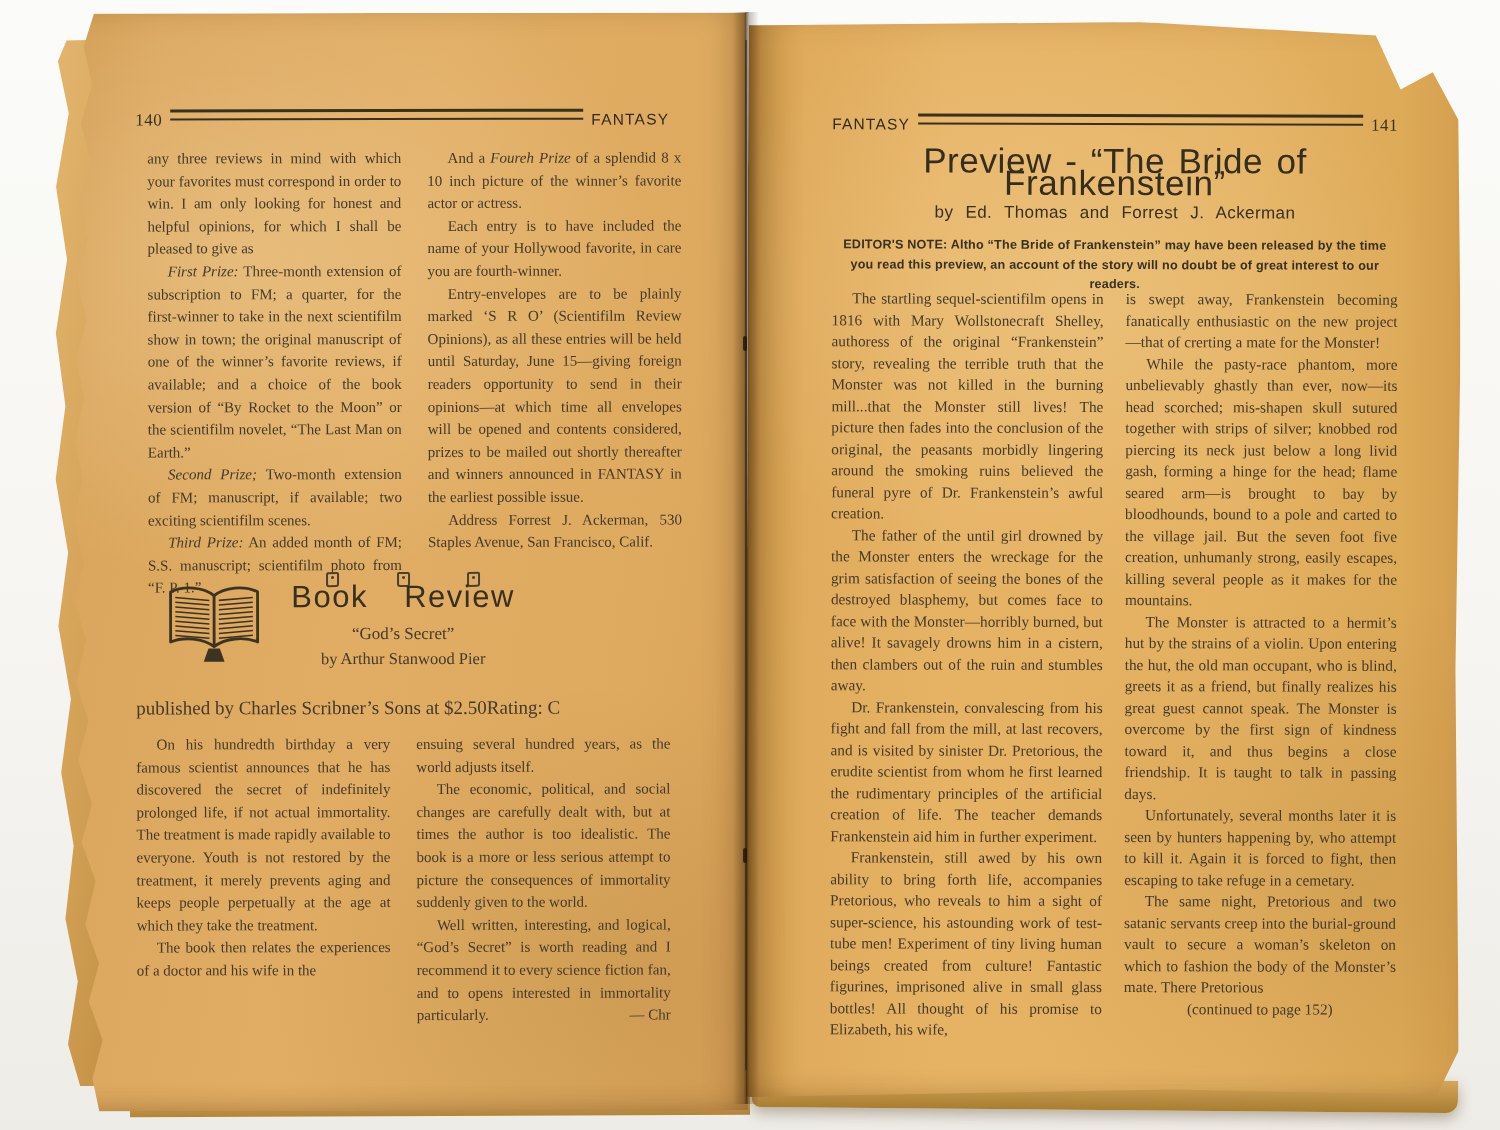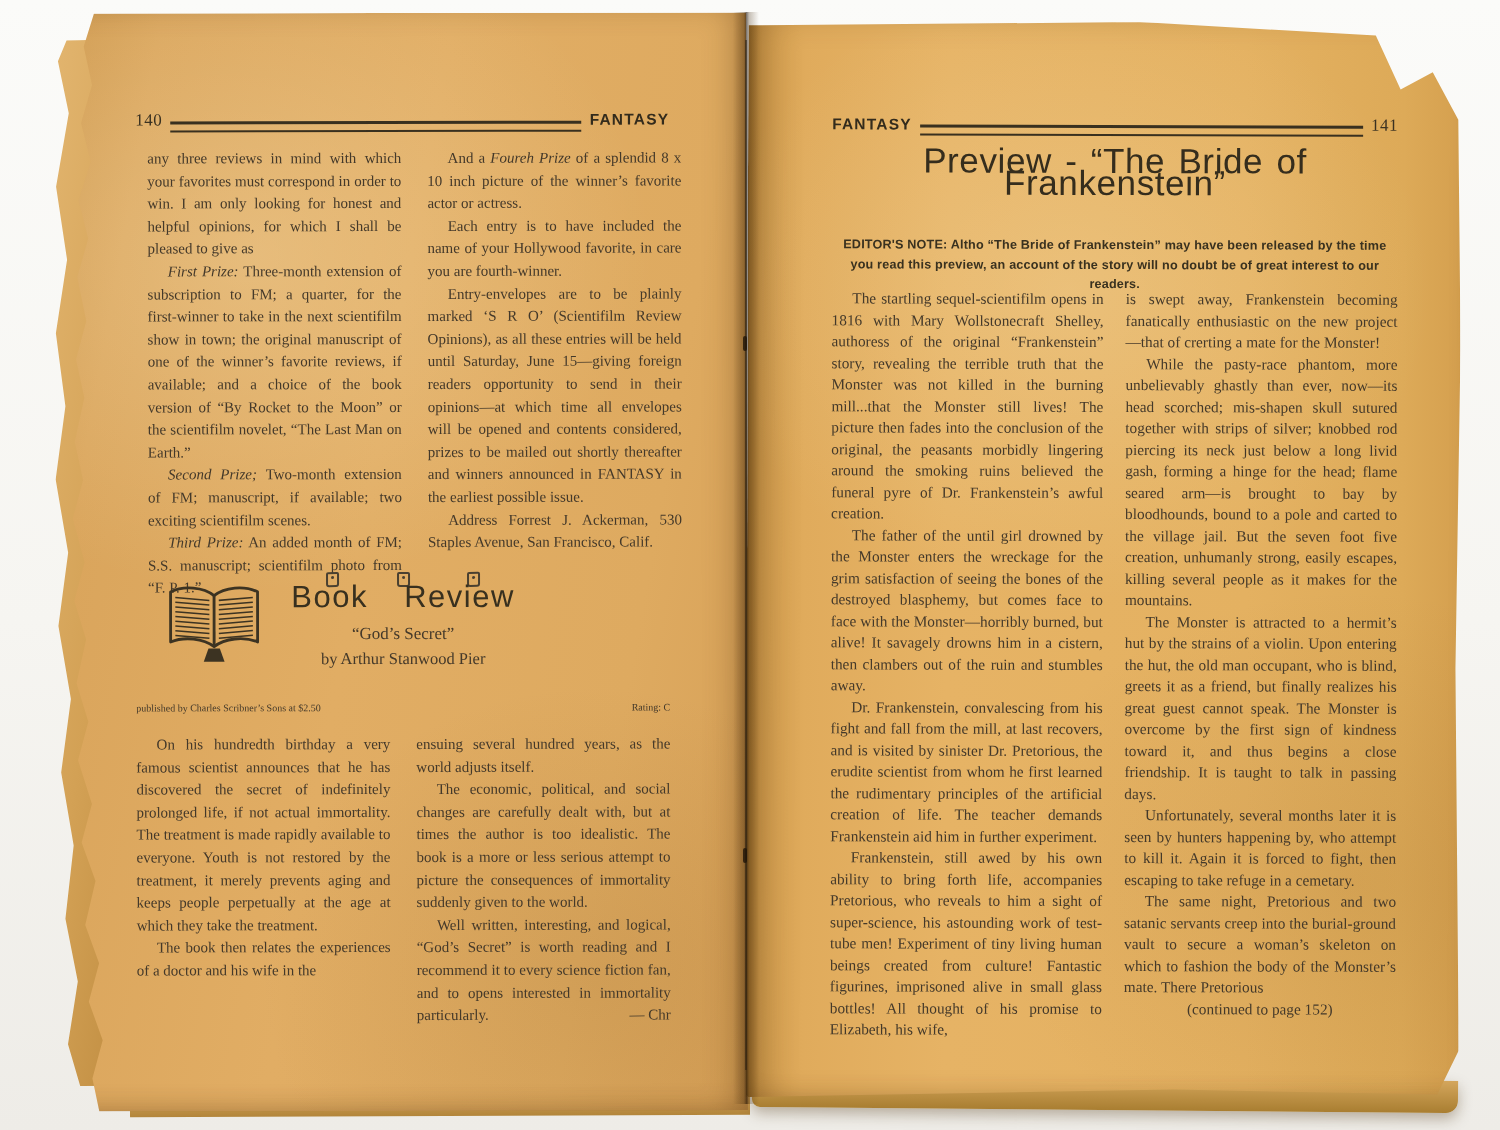--- a/index.html
+++ b/index.html
@@ -36,24 +36,24 @@
       linear-gradient(to right,#bf8c3e 0%,#d39e4f 2%,#e0ab5c 8%,#e6b365 28%,#e4b161 70%,#ddaa58 92%,#d5a04f 100%);
     box-shadow:inset 26px 0 36px -16px rgba(92,58,16,.5), inset 0 -12px 24px -14px rgba(92,58,16,.28), 0 10px 24px rgba(70,45,15,.3);
     clip-path:polygon(0 .4%,55% 0,88% 1.2%,91.5% 6.2%,96% 4.6%,99.6% 9%,100% 30%,99.4% 60%,100% 95.5%,97% 99.6%,60% 99.2%,0 100%);
     border-radius:4px 14px 12px 4px;}
   .gutter{position:absolute;left:733px;top:12px;width:26px;height:1092px;z-index:6;pointer-events:none;
     background:linear-gradient(to right,rgba(60,35,5,0) 0%,rgba(60,35,5,.30) 42%,rgba(22,10,0,.55) 52%,rgba(60,35,5,.28) 62%,rgba(60,35,5,0) 100%);}
   .seam-line{position:absolute;left:745px;top:40px;width:2px;height:1030px;background:#2c2010;opacity:.55;z-index:7;}
   .stitch{position:absolute;left:743px;width:4px;height:15px;background:#1e1408;border-radius:2px;opacity:.8;z-index:8;}
   .stitch.s1{top:336px;} .stitch.s2{top:848px;}
   
-  .runhead{font-family:"Liberation Sans","DejaVu Sans",sans-serif;font-weight:700;
+  .runhead{font-family:"Liberation Sans","DejaVu Sans",sans-serif;font-weight:400;
     font-size:15.5px;letter-spacing:1.2px;color:#332b1c;}
   .pagenum{font-size:17px;letter-spacing:.5px;color:#3a3121;}
-  .hdr{display:flex;align-items:flex-end;}
+  .hdr{display:flex;align-items:flex-start;}
   .dbl-rule{flex:1;height:6px;border-top:3px solid #39301f;border-bottom:2px solid #39301f;margin:0 8px;}
   .p{margin:0;text-align:justify;text-indent:1.35em;}
   .p.flush{text-indent:0;}
   .p em{font-style:italic;}
   .cols{display:flex;}
   
   .pl-inner{position:absolute;left:79px;top:96px;width:534px;height:1000px;font-size:15px;line-height:22.6px;}
   .pl-contest{position:absolute;top:38px;left:12px;width:534px;}
   .pl-contest .col{width:254px;}
   .pl-contest .cols{gap:26px;}
@@ -61,21 +61,21 @@
   .orn{display:inline-block;width:9px;height:11px;border:2px solid #4a4030;border-radius:2px 2px 3px 3px;
     position:relative;margin:0 27px;vertical-align:middle;}
   .orn::after{content:"";position:absolute;left:50%;top:1.5px;width:3px;height:3px;margin-left:-1.5px;
     border-radius:50%;background:#4a4030;}
   .book-icon{position:absolute;top:472px;left:26px;width:104px;height:92px;}
   .review-stack{position:absolute;top:477px;left:0;width:100%;text-align:center;}
   .review-heading{font-family:"Liberation Sans","DejaVu Sans",sans-serif;font-weight:400;
     font-size:31px;letter-spacing:1.5px;word-spacing:26px;color:#38301f;}
   .review-book-title{margin-top:14px;font-size:17px;}
   .review-book-author{margin-top:3px;font-size:16.5px;}
-  .pub-row{position:absolute;top:588px;left:0;width:100%;display:flex;justify-content:space-between;font-size:10px;}
+  .pub-row{position:absolute;top:588px;left:0;width:100%;display:flex;font-size:19px;}
   .pl-review{position:absolute;top:624px;left:0;width:534px;}
   .pl-review .col{width:254px;}
   .pl-review .cols{gap:26px;}
   .sig{float:right;}
   
   .pr-inner{position:absolute;left:84px;top:92px;width:566px;height:960px;font-size:15.3px;line-height:21.5px;}
   .pr-title{position:absolute;top:36px;left:0;width:100%;text-align:center;
     font-family:"Liberation Sans","DejaVu Sans",sans-serif;font-weight:400;font-size:35px;
     letter-spacing:.6px;word-spacing:3px;color:#352d1d;}
   .pr-byline{position:absolute;top:88px;left:0;width:100%;text-align:center;
@@ -185,20 +185,21 @@
 
   <div class="page-right">
     <div class="pr-inner">
       <div class="hdr">
         <span class="runhead">FANTASY</span>
         <span class="dbl-rule"></span>
         <span class="pagenum">141</span>
       </div>
 
       <div class="pr-title">Preview - “The Bride of Frankenstein”</div>
+      <div class="pr-byline">by Ed. Thomas and Forrest J. Ackerman</div>
 
       <div class="pr-note">
         <span>EDITOR'S NOTE:</span><span> Altho “The Bride of Frankenstein” may have been released by the time you read this preview, an account of the story will no doubt be of great interest to our readers.</span>
       </div>
 
       <div class="pr-cols">
         <div class="col">
           <p class="p"><span>The startling sequel-scientifilm opens in 1816 with Mary Wollstonecraft Shelley, authoress of the original “Frankenstein” story, revealing the terrible truth that the Monster was not killed in the burning mill...that the Monster still lives!  The picture then fades into the conclusion of the original, the peasants morbidly lingering around the smoking ruins believed the funeral pyre of Dr. Frankenstein’s awful creation.</span></p>
           <p class="p"><span>The father of the until girl drowned by the Monster enters the wreckage for the grim satisfaction of seeing the bones of the destroyed blasphemy, but comes face to face with the Monster—horribly burned, but alive!  It savagely drowns him in a cistern, then clambers out of the ruin and stumbles away.</span></p>
           <p class="p"><span>Dr. Frankenstein, convalescing from his fight and fall from the mill, at last recovers, and is visited by sinister Dr. Pretorious, the erudite scientist from whom he first learned the rudimentary principles of the artificial creation of life.  The teacher demands Frankenstein aid him in further experiment.</span></p>

